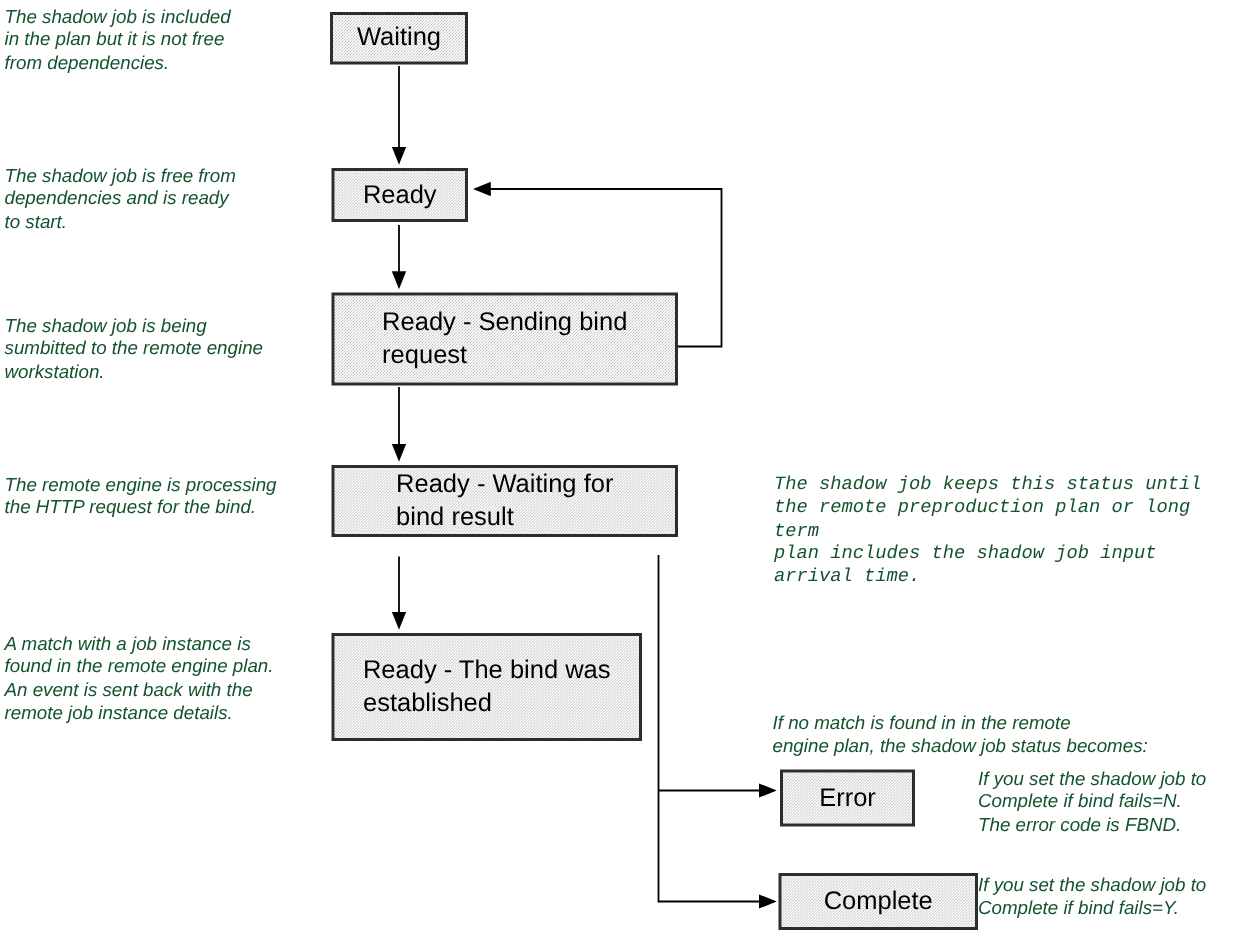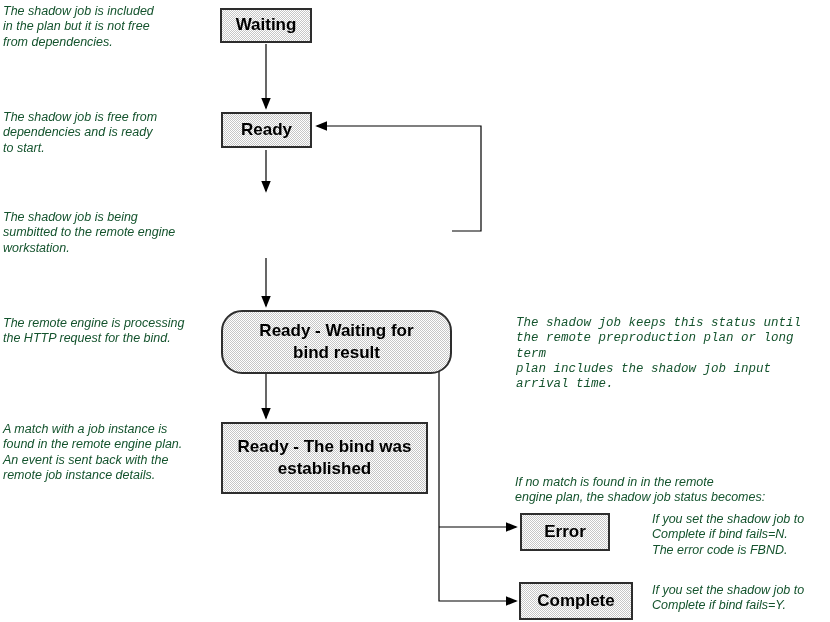--- a/index.html
+++ b/index.html
@@ -23,42 +23,40 @@
     border: 2px solid #2d2d2d;
     background-color: #ffffff;
     background-image:
       linear-gradient(45deg, #c6c6c6 25%, transparent 25%, transparent 75%, #c6c6c6 75%),
       linear-gradient(45deg, #c6c6c6 25%, transparent 25%, transparent 75%, #c6c6c6 75%);
     background-size: 2px 2px;
     background-position: 0 0, 1px 1px;
     display: flex;
     align-items: center;
     justify-content: center;
-    text-align: center;
     font-size: 17px;
     line-height: 1.3;
     white-space: pre-line;
-    font-weight: bold;
   }
   .note {
     position: absolute;
     font-style: italic;
     font-size: 12.5px;
     line-height: 1.22;
     white-space: pre-line;
     color: #14532d;
   }
   
   #box-waiting        { left: 220px; top:   8px; width:  92px; height: 35px; }
   #box-ready          { left: 221px; top: 112px; width:  91px; height: 36px; }
   #box-sending        { left: 221px; top: 195px; width: 231px; height: 62px; }
-  #box-waiting-result { left: 221px; top: 310px; width: 231px; height: 64px; border-radius: 21px; }
+  #box-waiting-result { left: 221px; top: 310px; width: 231px; height: 48px; }
   #box-established    { left: 221px; top: 422px; width: 207px; height: 72px; }
   #box-error          { left: 520px; top: 513px; width:  90px; height: 38px; }
-  #box-complete       { left: 519px; top: 582px; width: 114px; height: 38px; }
+  #box-complete       { left: 519px; top: 582px; width: 133px; height: 38px; }
   
   #note-l1 { left: 3px;   top:   4px; width: 215px; }
   #note-l2 { left: 3px;   top: 110px; width: 215px; }
   #note-l3 { left: 3px;   top: 210px; width: 225px; }
   #note-l4 { left: 3px;   top: 316px; width: 225px; }
   #note-l5 { left: 3px;   top: 422px; width: 225px; }
   #note-r1 { left: 515px; top: 158px; width: 300px; }
   #note-r2 { left: 516px; top: 316px; width: 310px; font-family: Liberation Mono, monospace; }
   #note-r3 { left: 515px; top: 475px; width: 300px; }
   #note-r4 { left: 652px; top: 512px; width: 180px; }
@@ -81,20 +79,22 @@
     <path d="M266,371 L266,418" fill="none" stroke="#000000" stroke-width="1.2" marker-end="url(#arr)"></path>
     <path d="M452,231 L481,231 L481,126 L317,126" fill="none" stroke="#000000" stroke-width="1.2" marker-end="url(#arr)"></path>
     <path d="M439,370 L439,601 L516,601" fill="none" stroke="#000000" stroke-width="1.2" marker-end="url(#arr)"></path>
     <path d="M439,527 L516,527" fill="none" stroke="#000000" stroke-width="1.2" marker-end="url(#arr)"></path>
   </svg>
 
   <div class="state-box" id="box-waiting">Waiting</div>
 
   <div class="state-box" id="box-ready">Ready</div>
 
+  <div class="state-box" id="box-sending">Ready - Sending bind
+request</div>
 
   <div class="state-box" id="box-waiting-result">Ready - Waiting for
 bind result</div>
 
   <div class="state-box" id="box-established">Ready - The bind was
 established</div>
 
   <div class="state-box" id="box-error">Error</div>
 
   <div class="state-box" id="box-complete">Complete</div>

